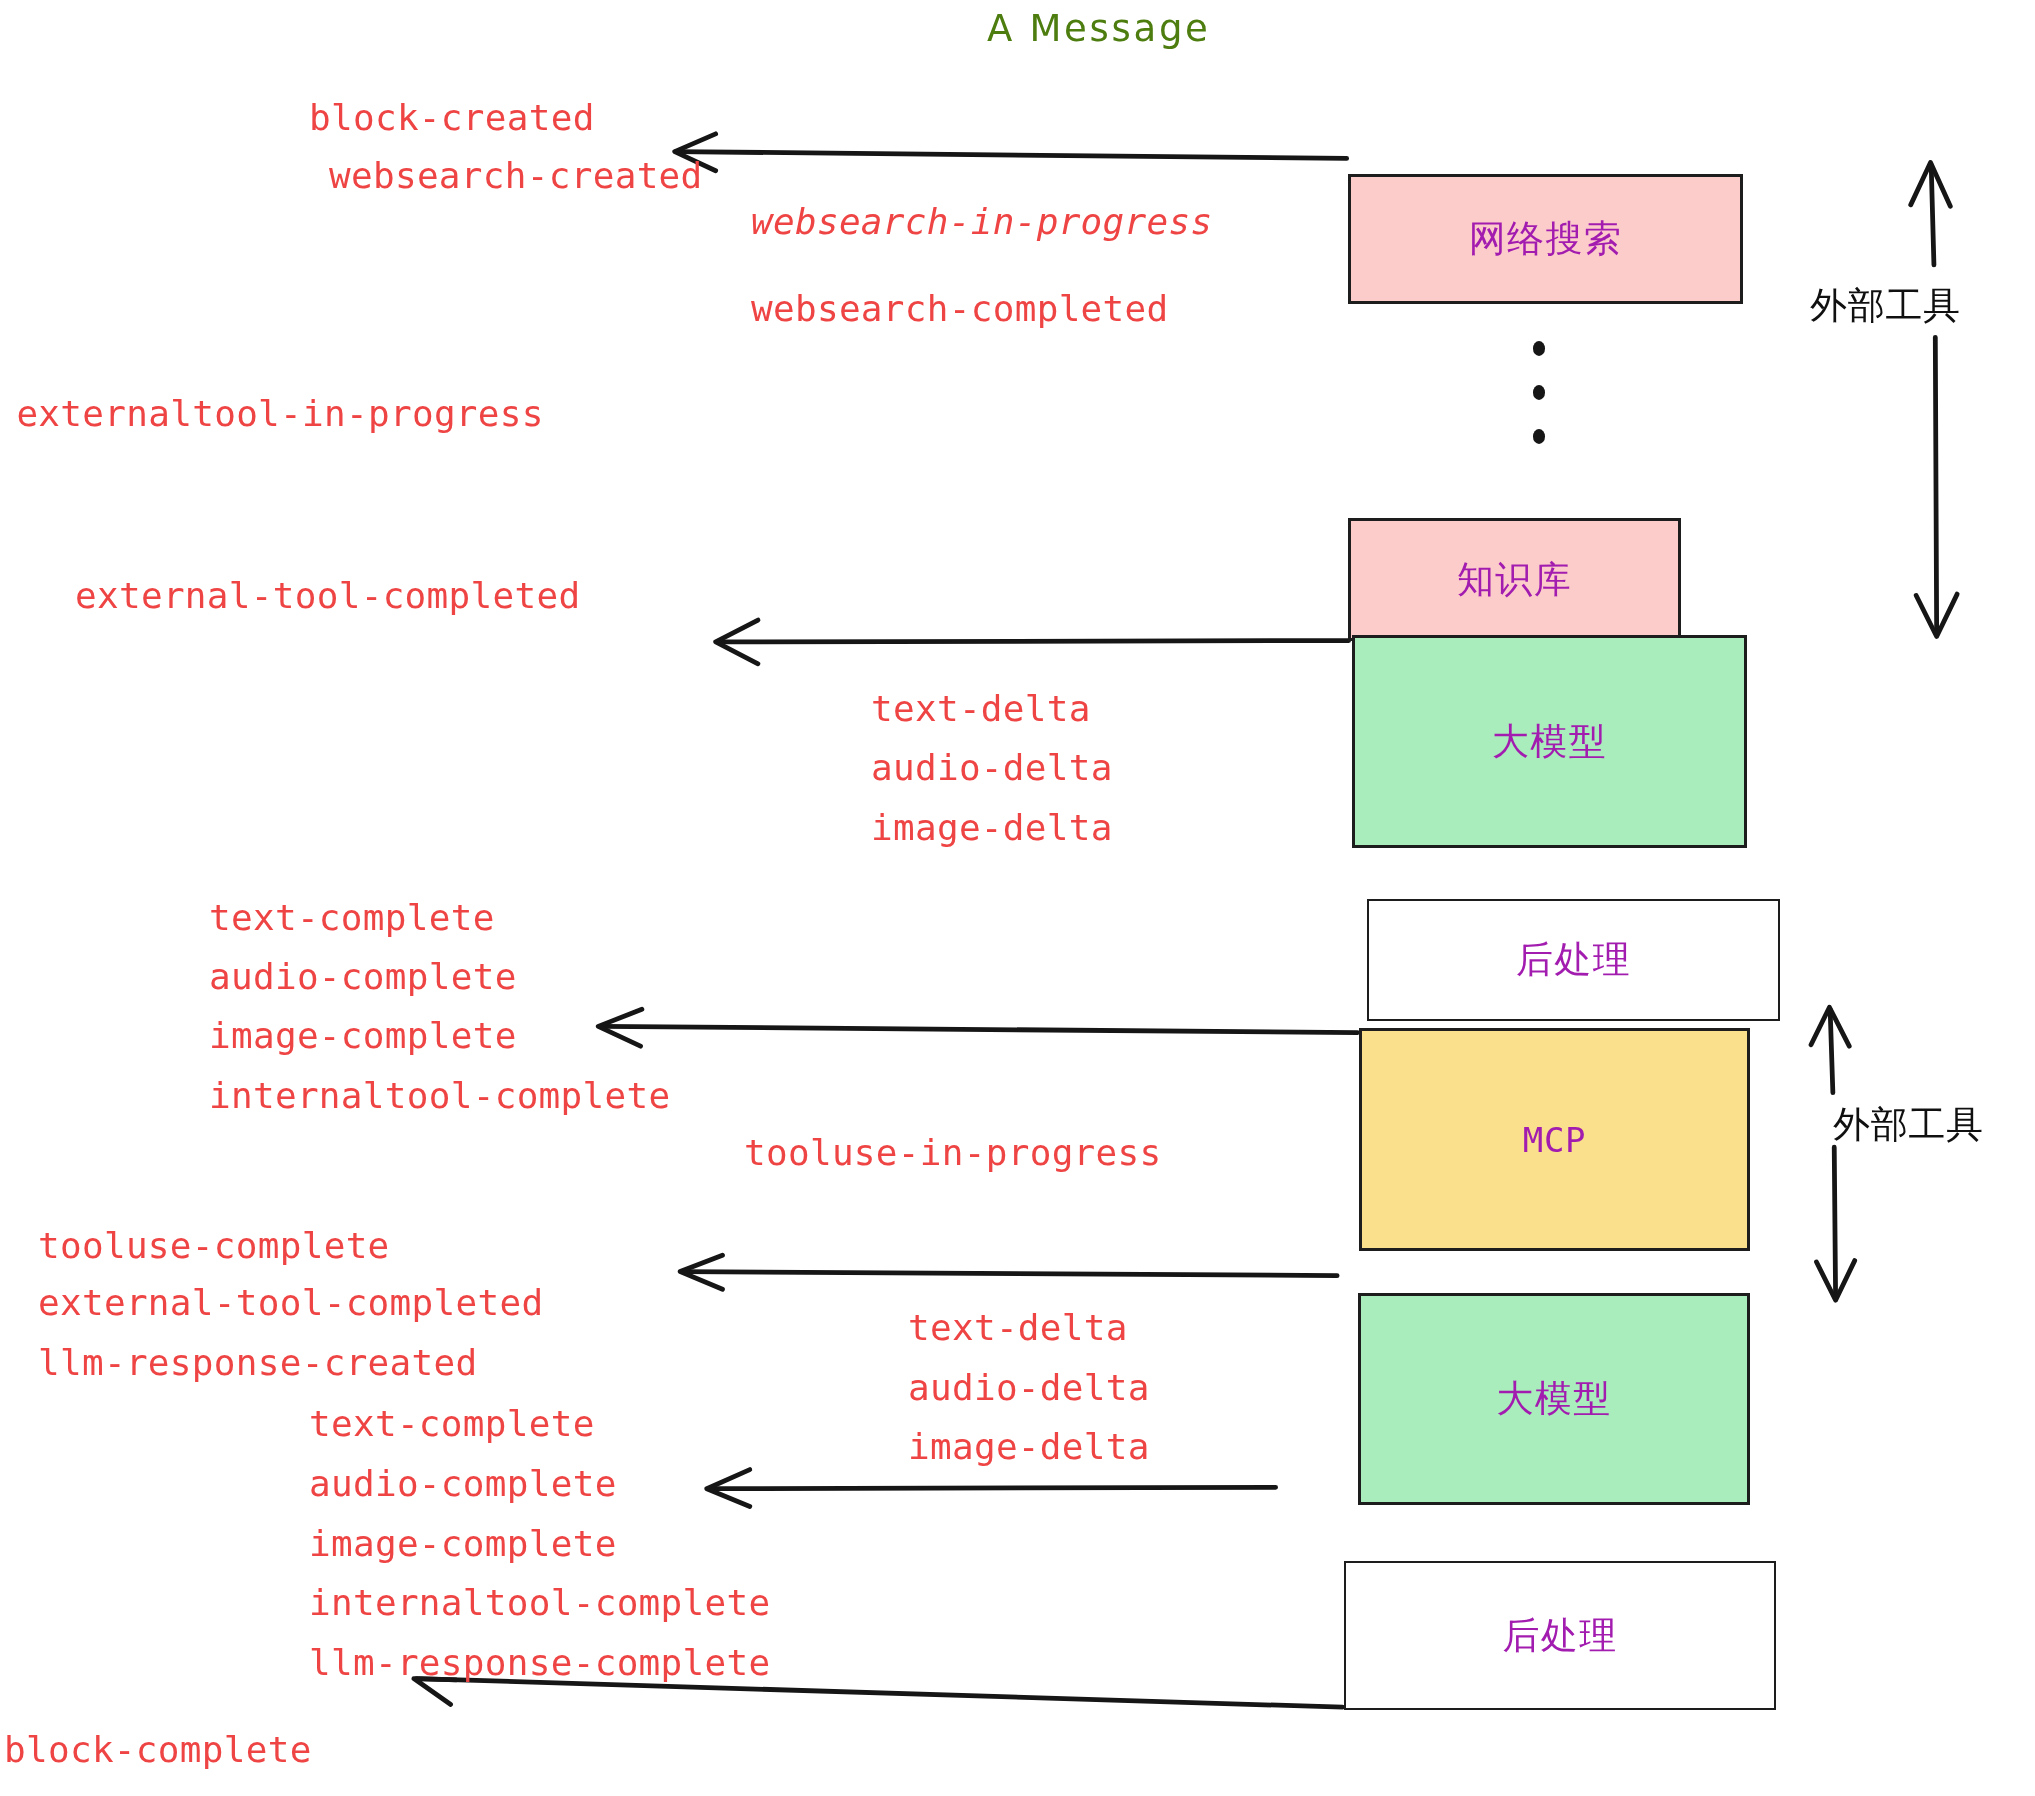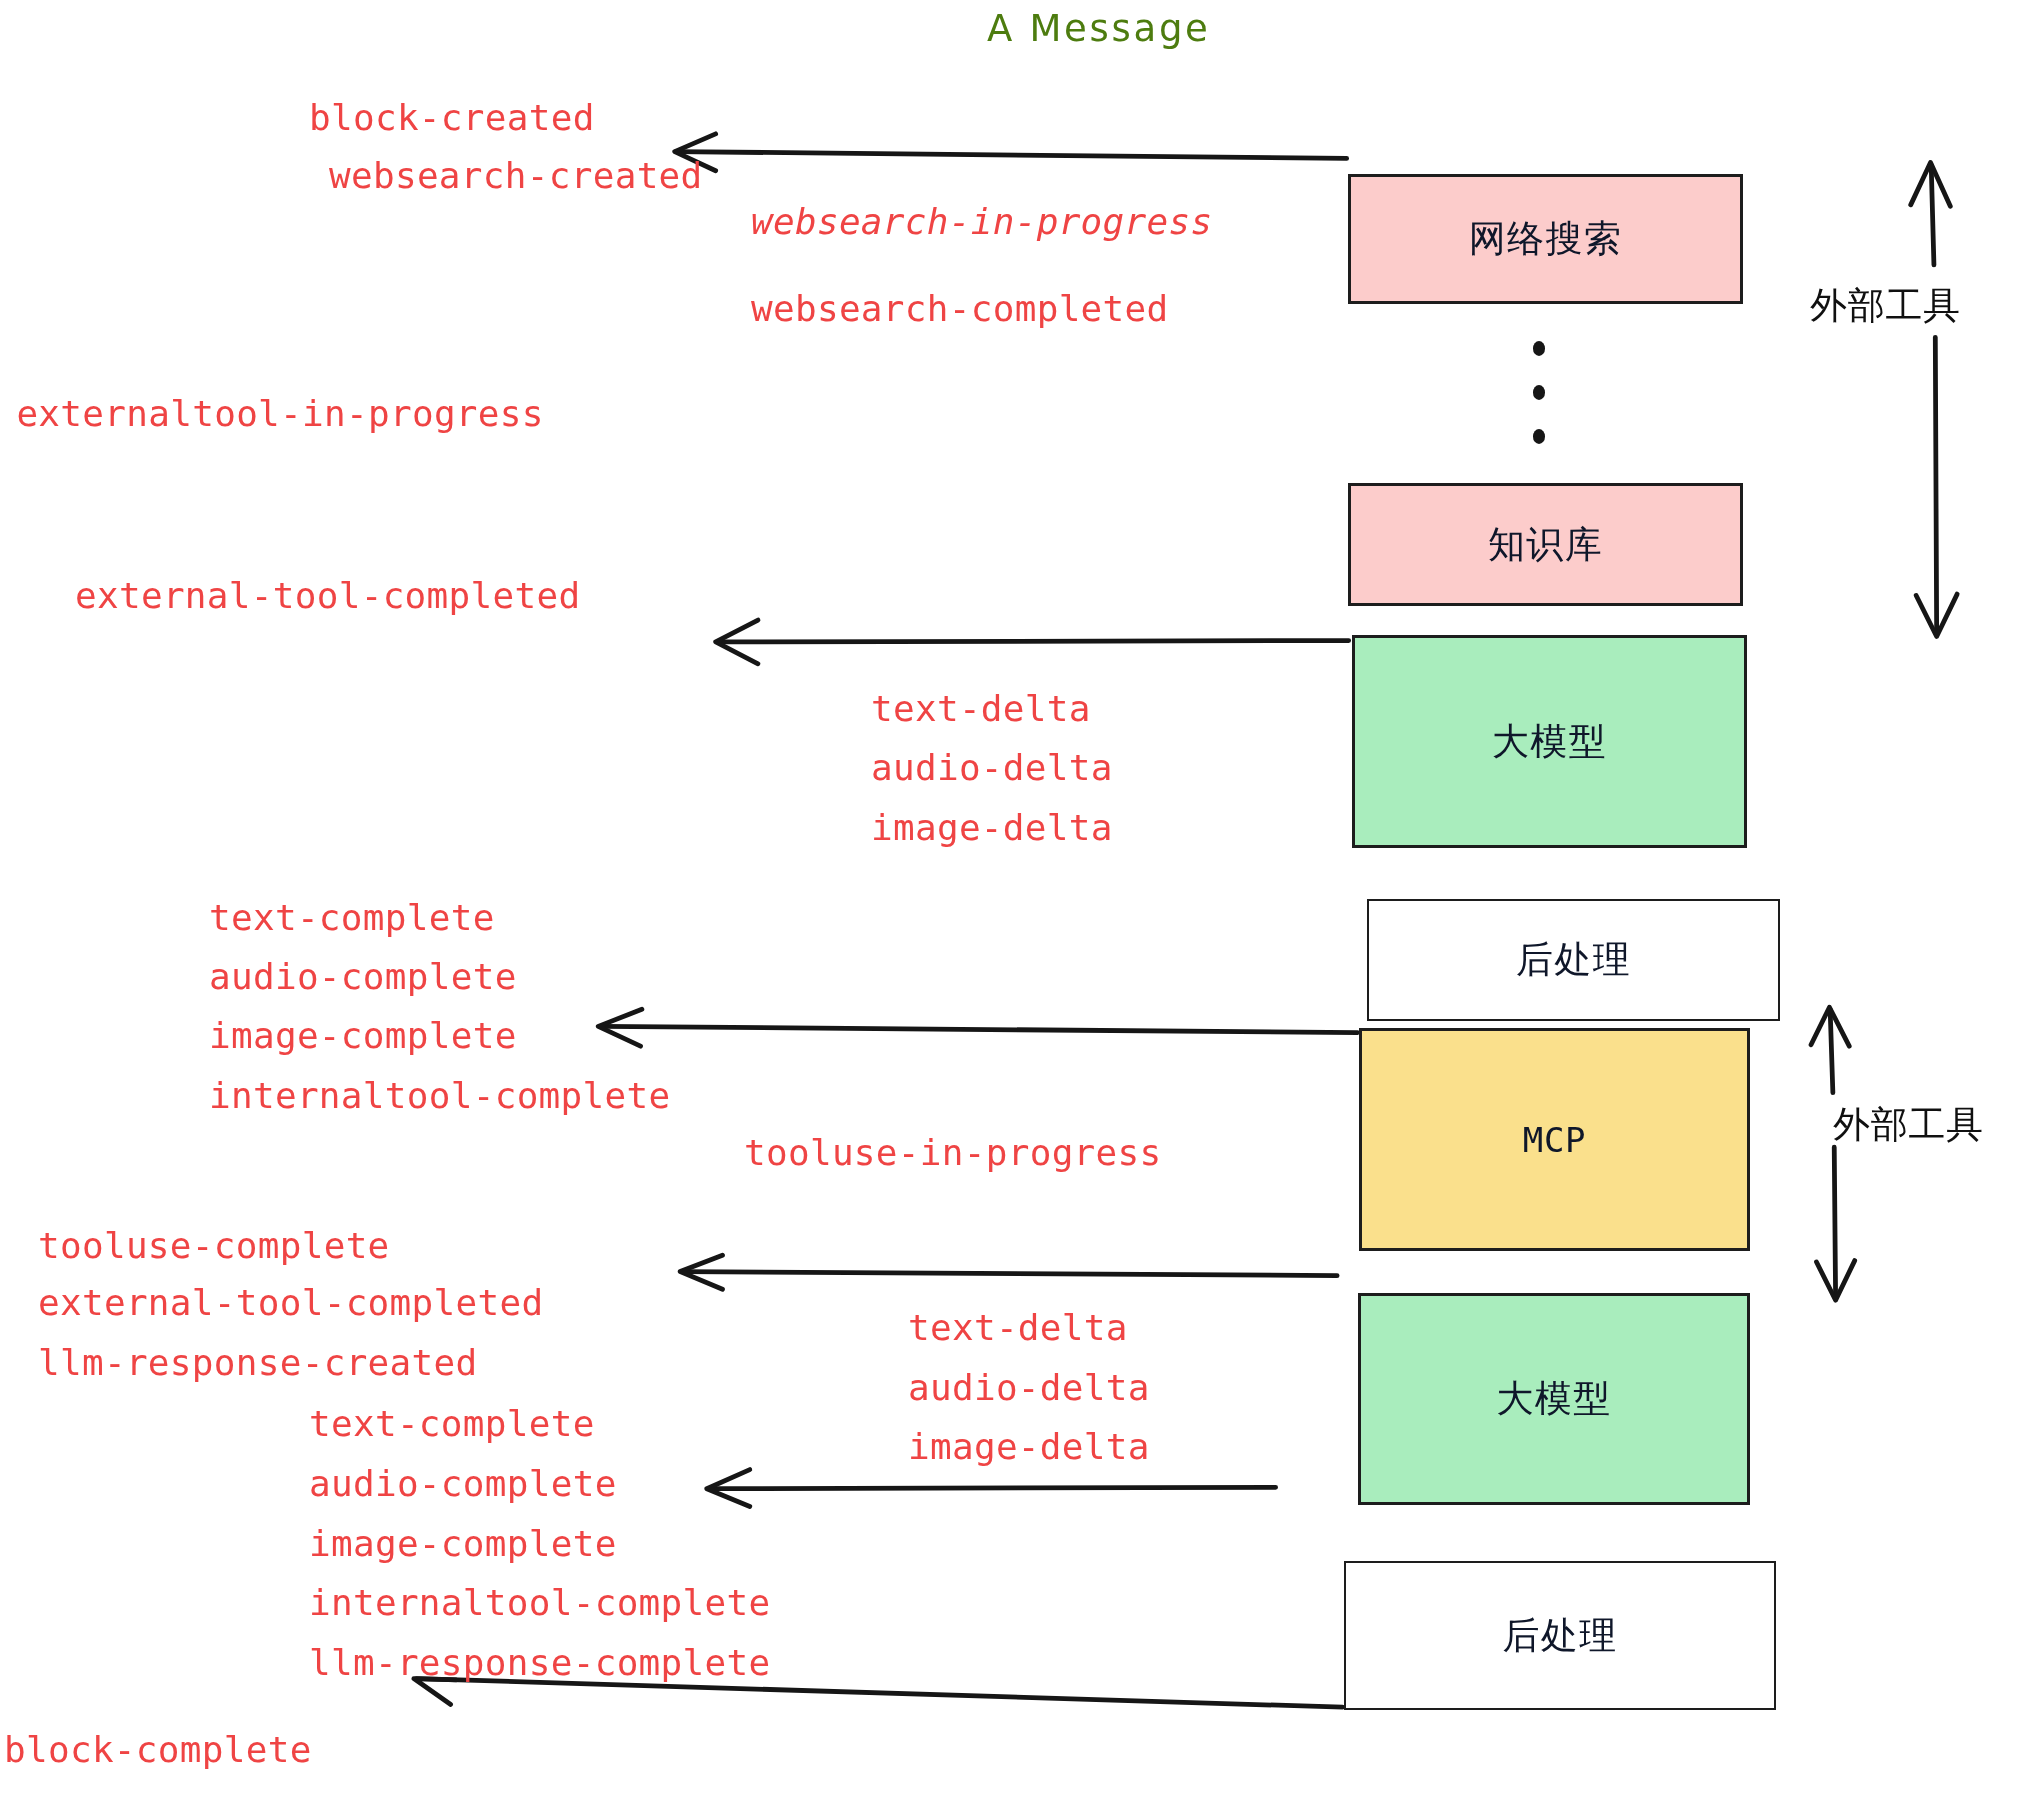--- a/index.html
+++ b/index.html
@@ -39,21 +39,21 @@
     position:absolute;
     box-sizing:border-box;
     border:3.4px solid #1d1d1d;
     display:flex;
     align-items:center;
     justify-content:center;
   }
   .box .boxlabel{
     font-family:"DejaVu Sans","Liberation Sans",sans-serif;
     font-size:37px;
-    color:#0f172a;
+    color:#a21caf;
     white-space:nowrap;
     letter-spacing:1.4px;
   }
   .box.mcp .boxlabel{
     font-family:"DejaVu Sans Mono","Liberation Mono",monospace;
     font-size:34px;
     letter-spacing:0.7px;
   }
   
   .dots{ position:absolute; }
@@ -142,21 +142,21 @@
   <div class="box" style="left:1348px;top:174px;width:395px;height:130px;background:#FCCCCB;">
     <span class="boxlabel">网络搜索</span>
   </div>
 
   <div class="dots" style="left:1533px;top:341px;">
     <i></i>
     <i></i>
     <i></i>
   </div>
 
-  <div class="box" style="left:1348px;top:483px;width:395px;height:123px;background:#FCCCCB;">
+  <div class="box" style="left:1348px;top:518px;width:333px;height:123px;background:#FCCCCB;">
     <span class="boxlabel">知识库</span>
   </div>
 
   <div class="box" style="left:1352px;top:635px;width:395px;height:213px;background:#A9EDBD;">
     <span class="boxlabel">大模型</span>
   </div>
 
   <div class="box" style="left:1367px;top:899px;width:413px;height:122px;background:#FFFFFF;border-width:2.7px;">
     <span class="boxlabel">后处理</span>
   </div>

